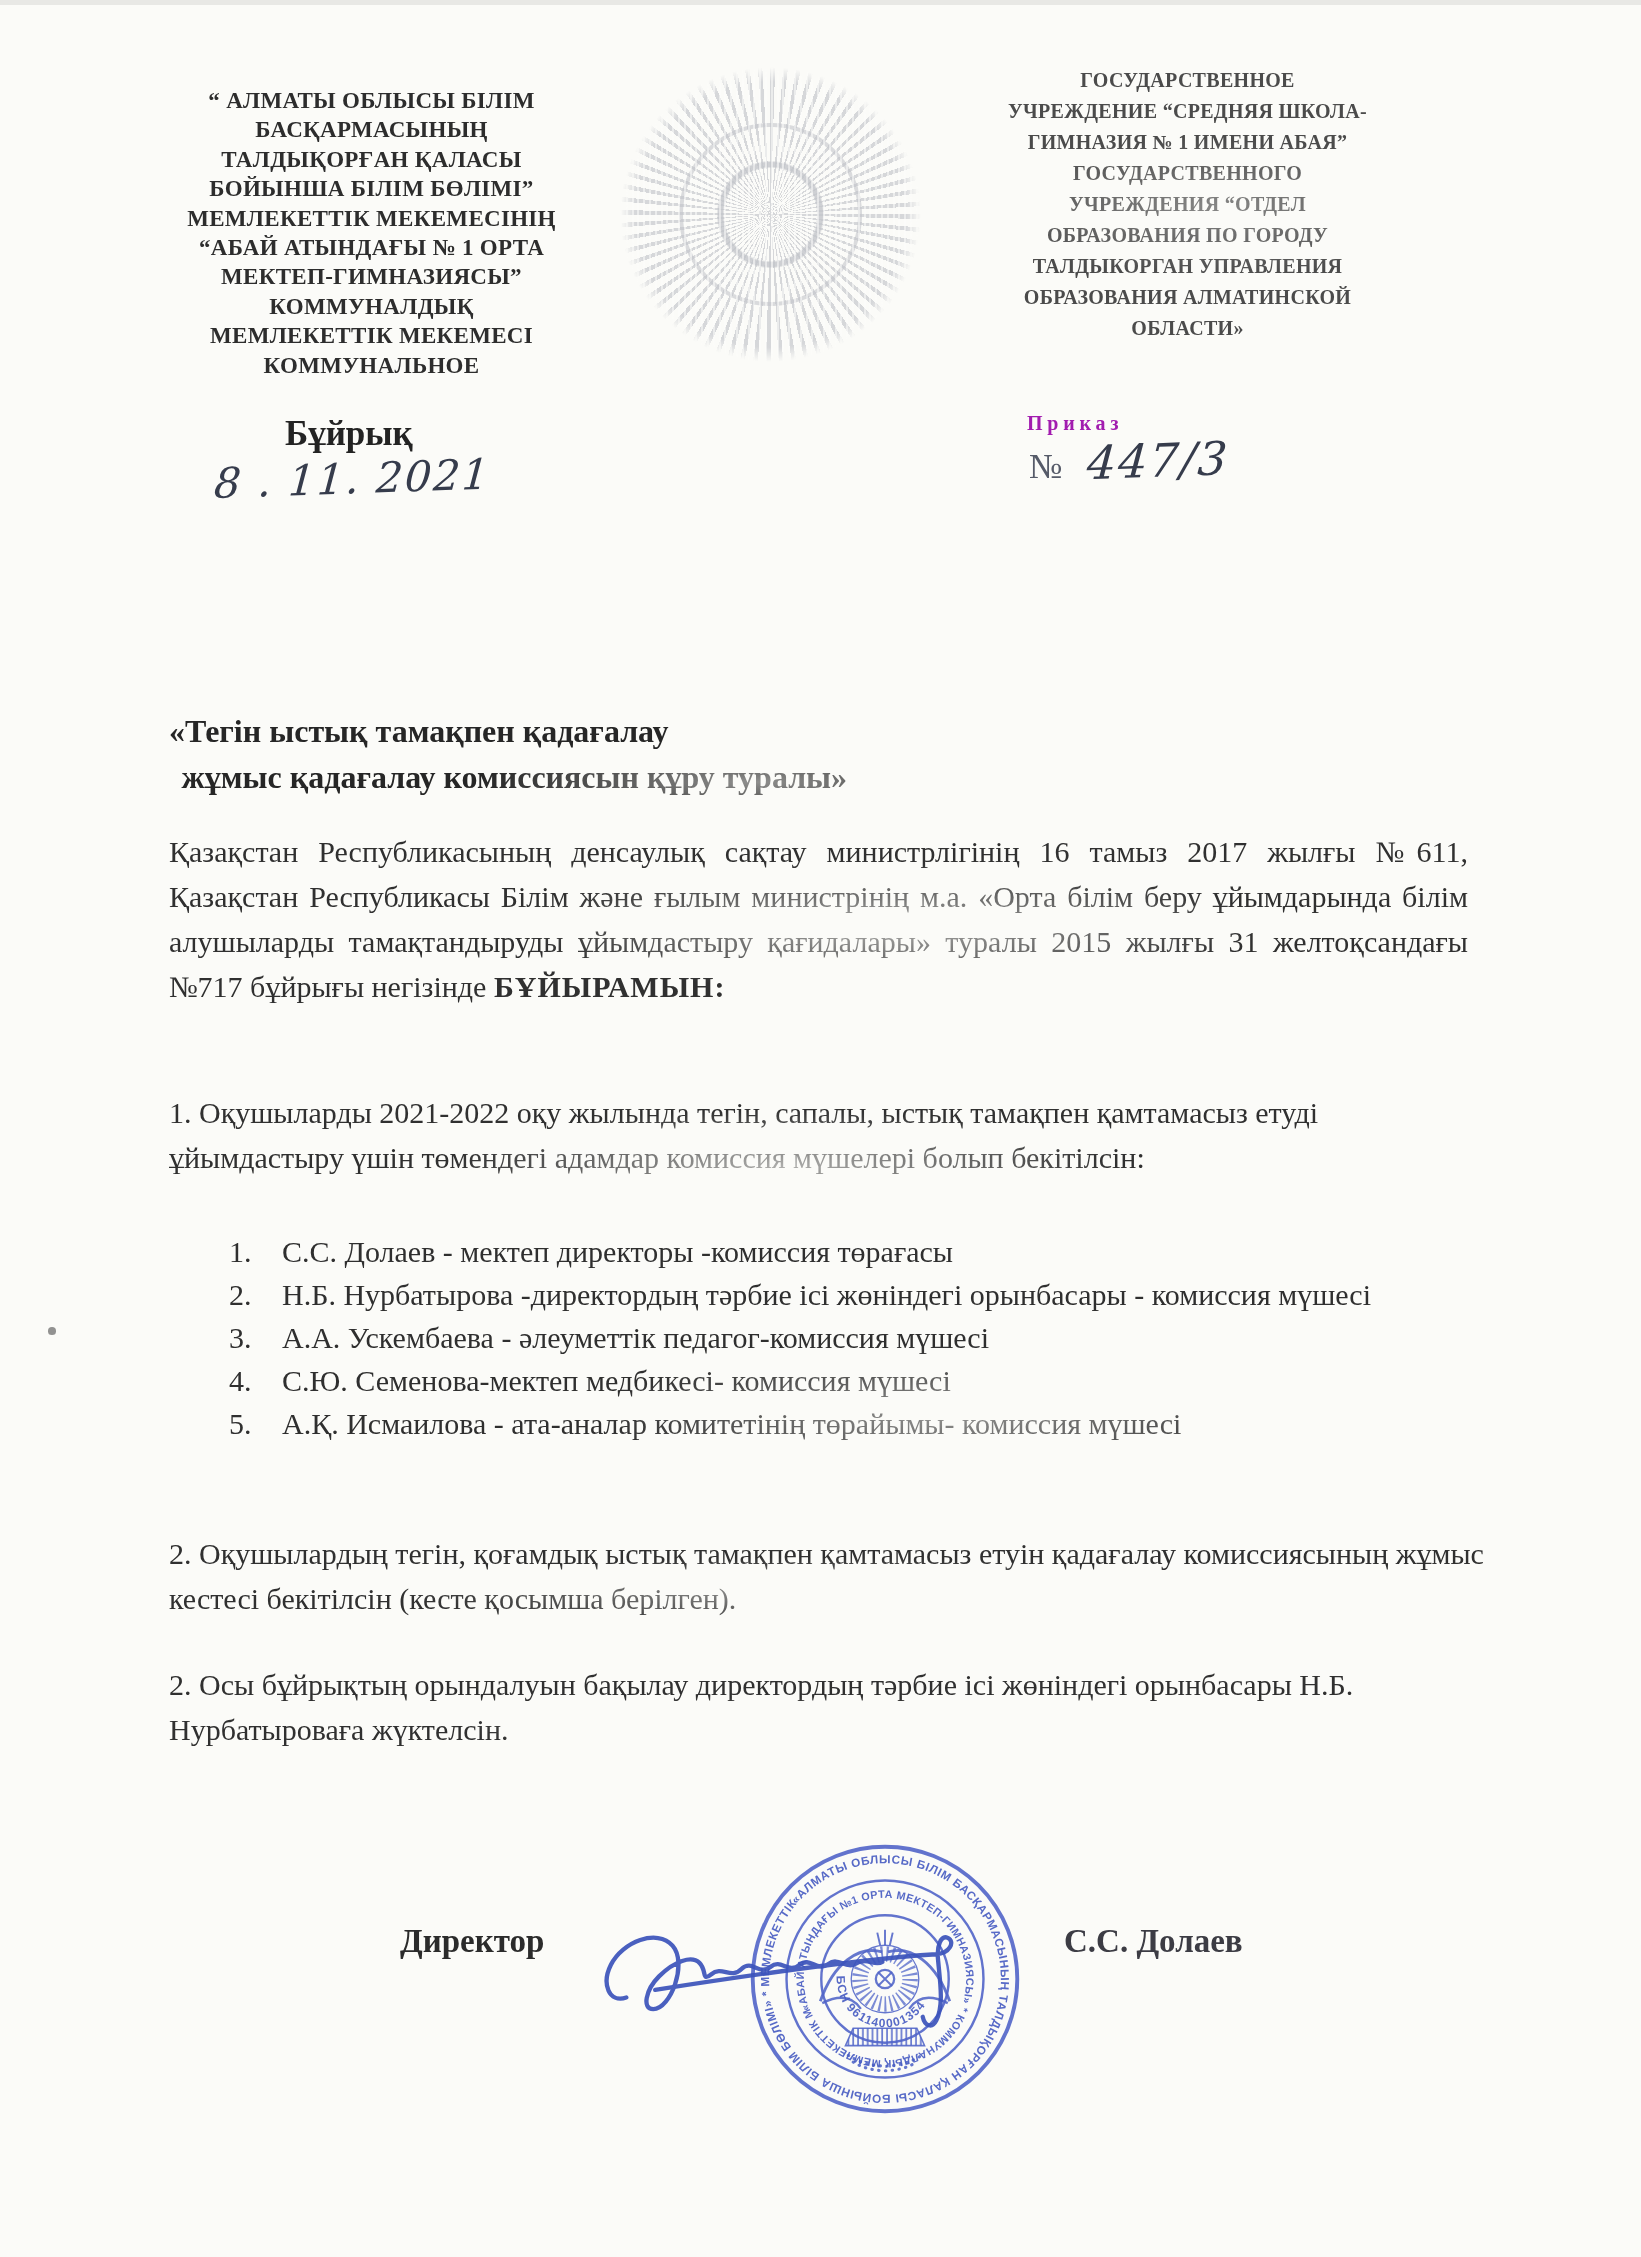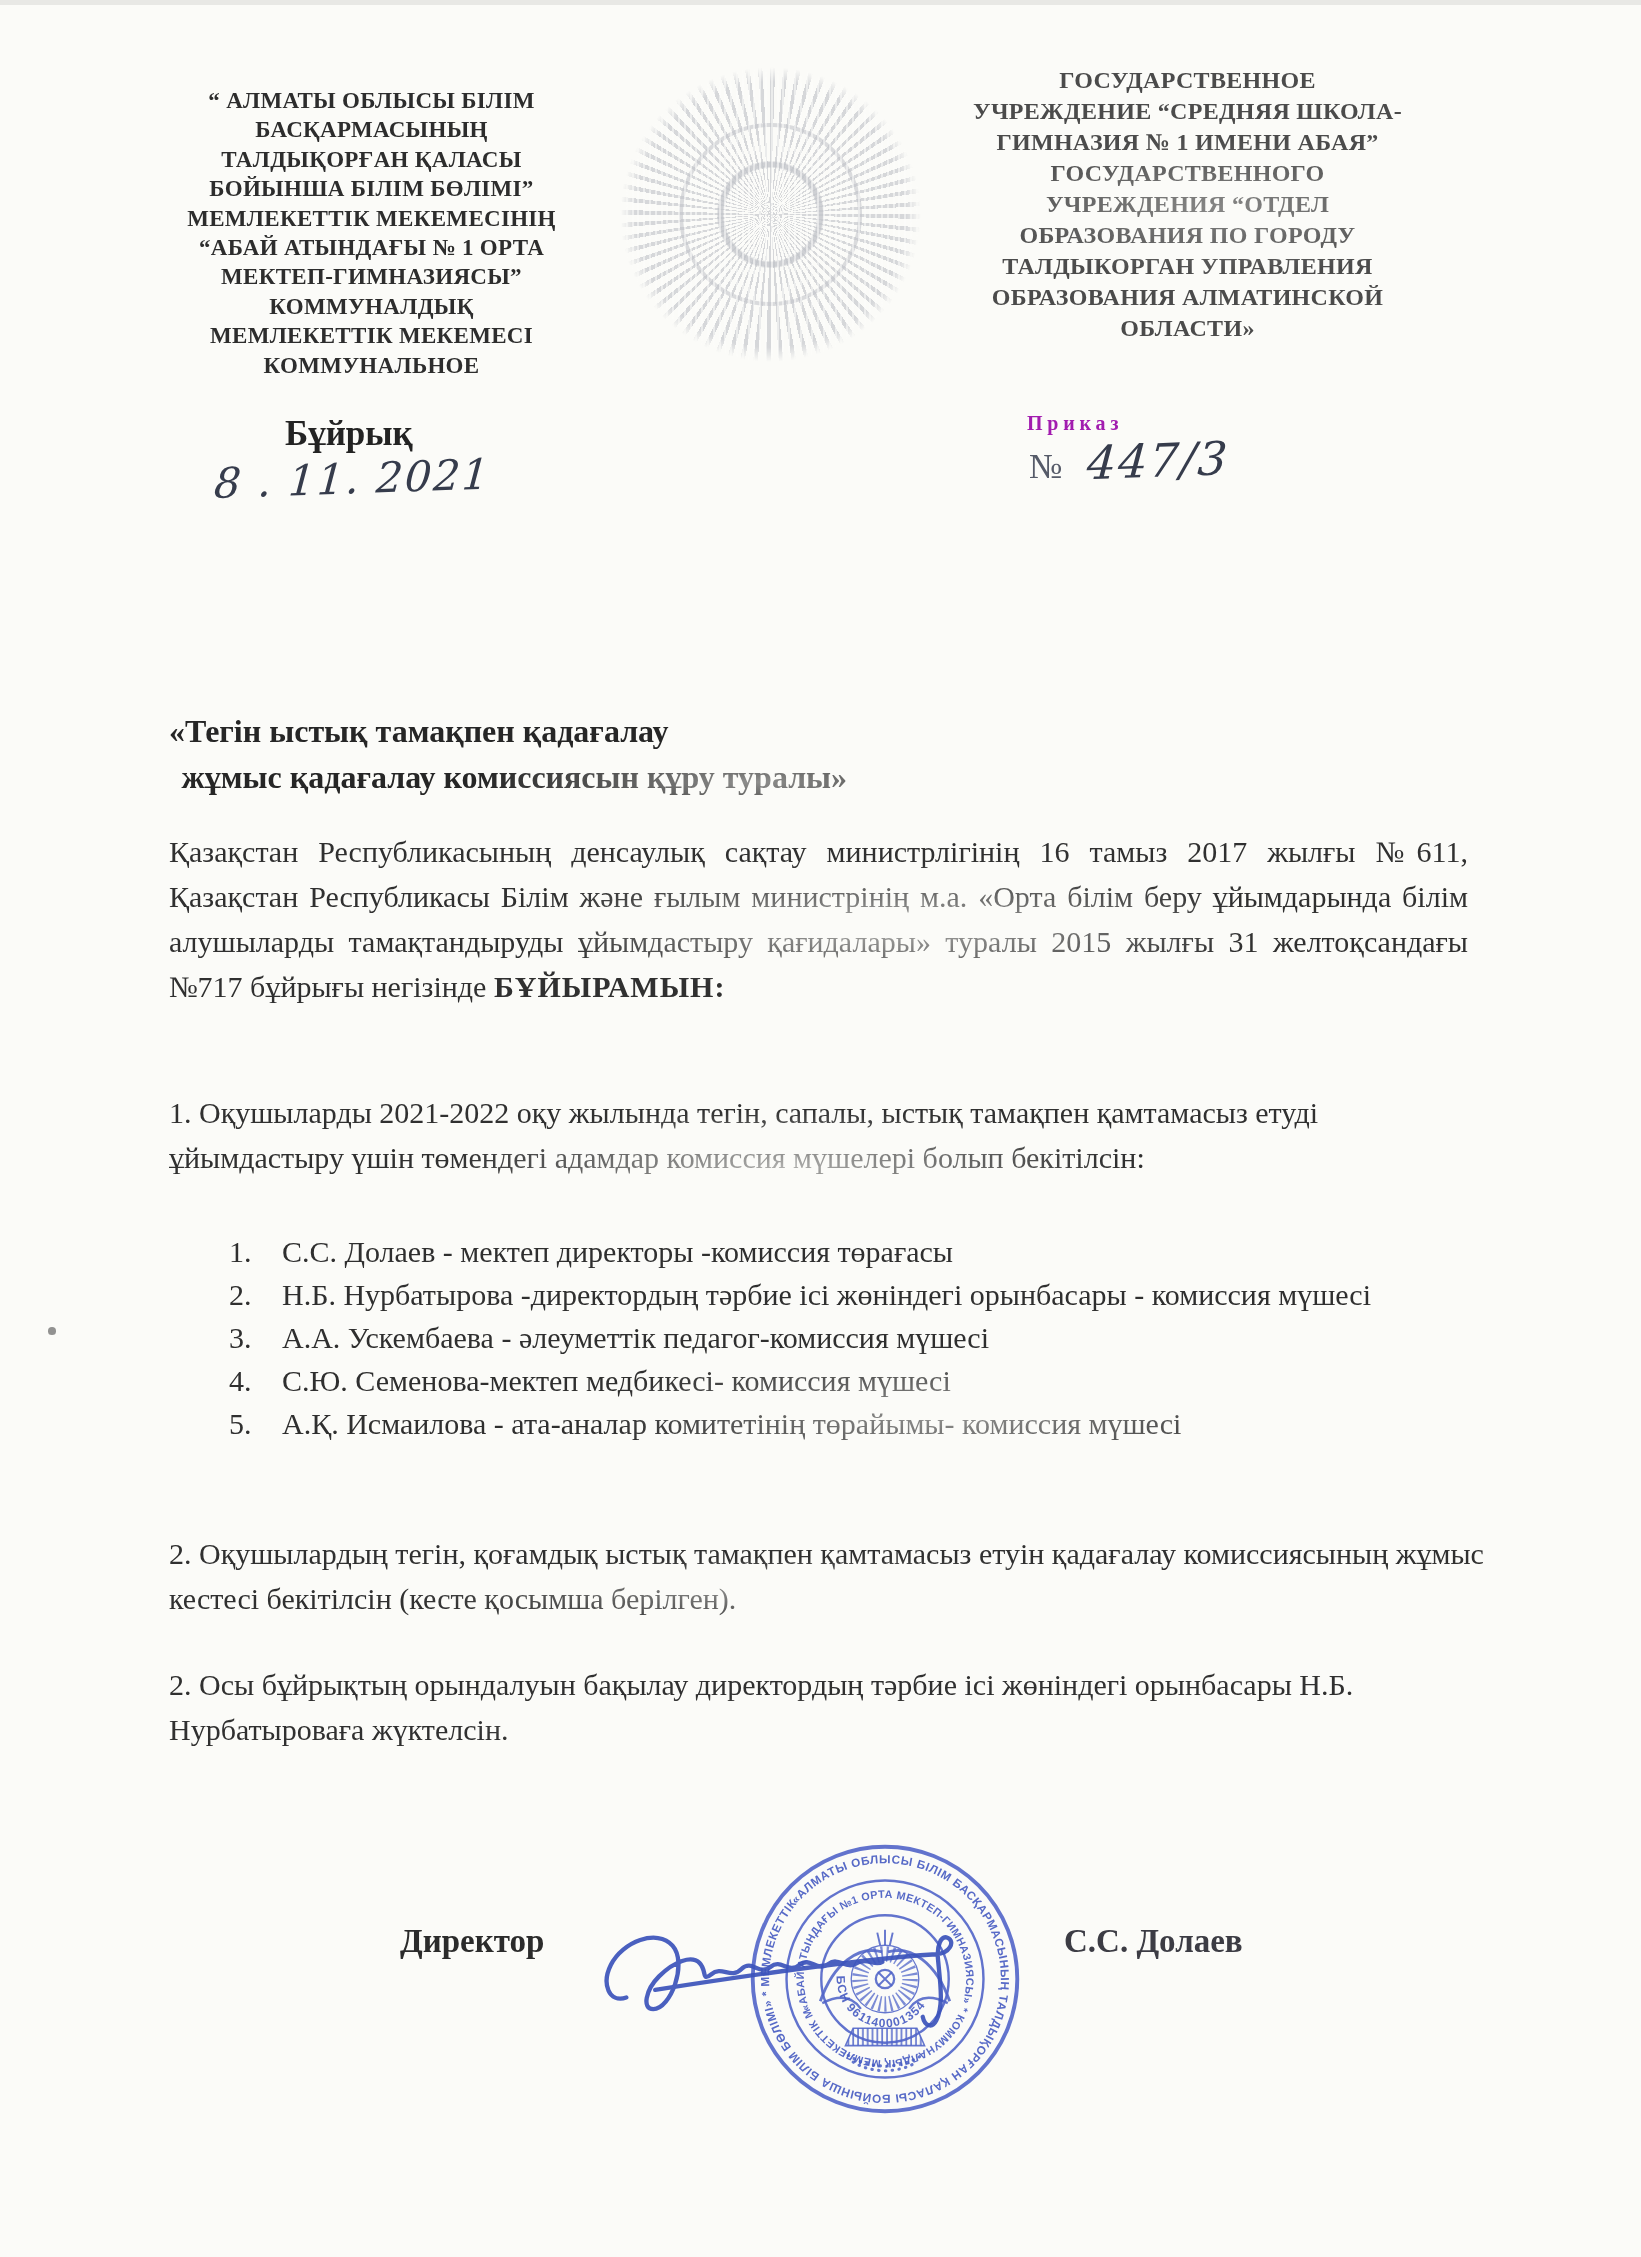--- a/index.html
+++ b/index.html
@@ -5,21 +5,21 @@
   html,body{margin:0;padding:0;background:#e8e8e5;}
   .page{
     position:relative; width:1641px; height:2257px; margin:5px auto;
     background:#fbfbf8;
     font-family:"Liberation Serif","DejaVu Serif",serif;
     color:#2f2f2f; overflow:hidden;
   }
   
   .org{position:absolute; white-space:pre-line; text-align:center; font-weight:700;}
   .org-kk{left:164px; top:81px; width:415px; font-size:23px; line-height:29.4px; letter-spacing:0.3px; color:#2d2d2d;}
-  .org-ru{left:946px; top:60px; width:483px; font-size:24px; line-height:31px; letter-spacing:0.3px; color:#4b4b4b; filter:blur(0.2px);}
+  .org-ru{left:946px; top:60px; width:483px; font-size:20px; line-height:31px; letter-spacing:0.3px; color:#4b4b4b; filter:blur(0.2px);}
   
   .watermark{
     position:absolute; left:620px; top:62px; width:301px; height:295px; border-radius:50%;
     background:
       repeating-linear-gradient(90deg, rgba(255,255,255,.55) 0 1.9px, rgba(255,255,255,0) 1.9px 5.8px),
       radial-gradient(circle at 50% 50%, rgba(255,255,255,0) 0 46px, rgba(148,152,164,.8) 48px 52px, rgba(255,255,255,0) 54px 87px, rgba(150,154,166,.6) 88px 91px, rgba(255,255,255,0) 92px),
       repeating-conic-gradient(rgba(138,142,156,.6) 0deg 1.8deg, rgba(255,255,255,0) 1.8deg 5deg);
     -webkit-mask:radial-gradient(closest-side,#000 0 90%,transparent 100%);
     mask:radial-gradient(closest-side,#000 0 90%,transparent 100%);
     filter:blur(0.7px); opacity:.55;

